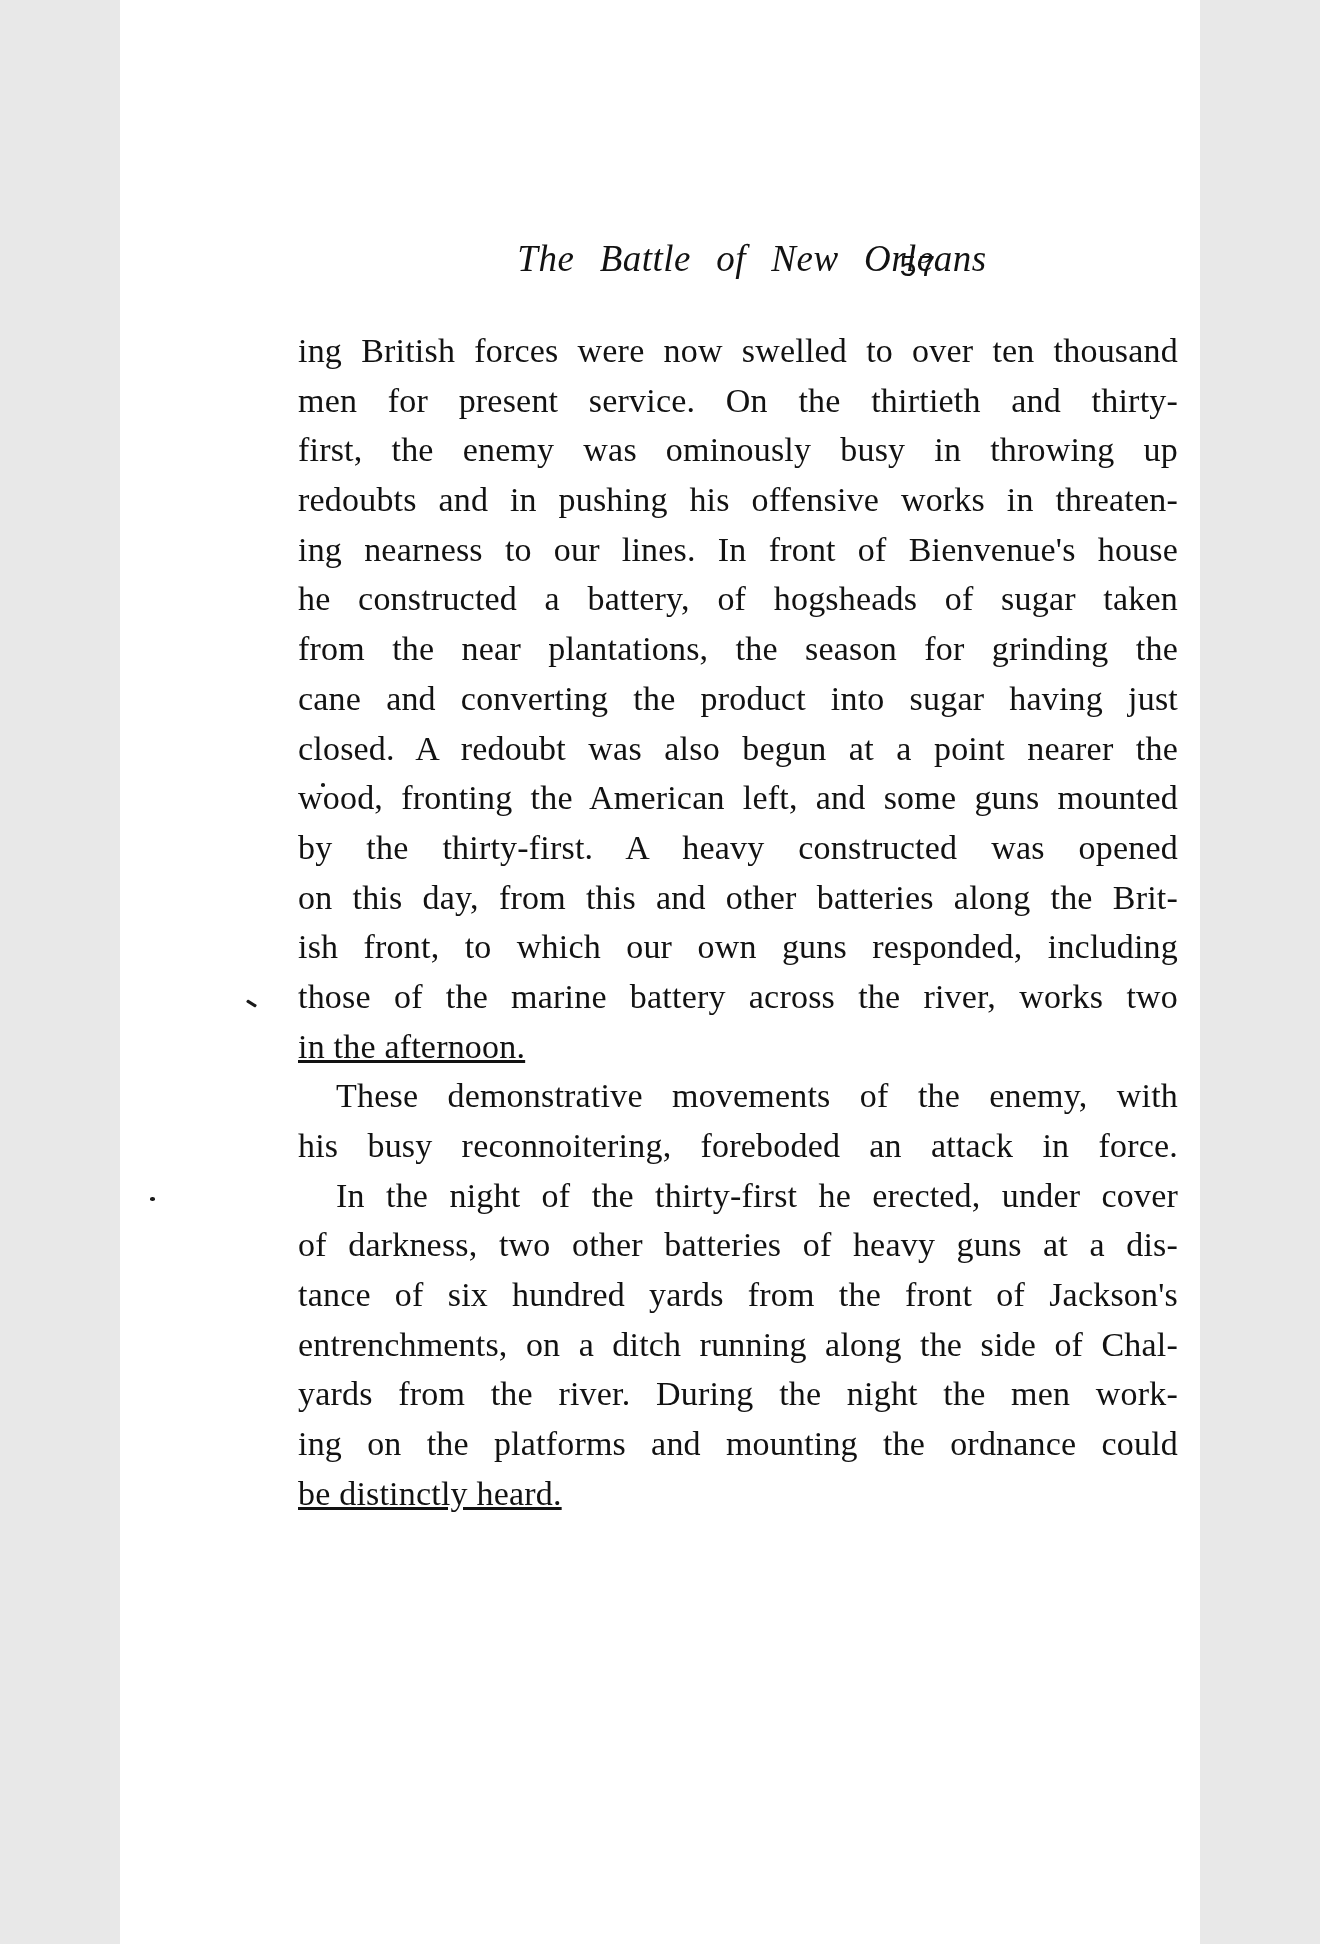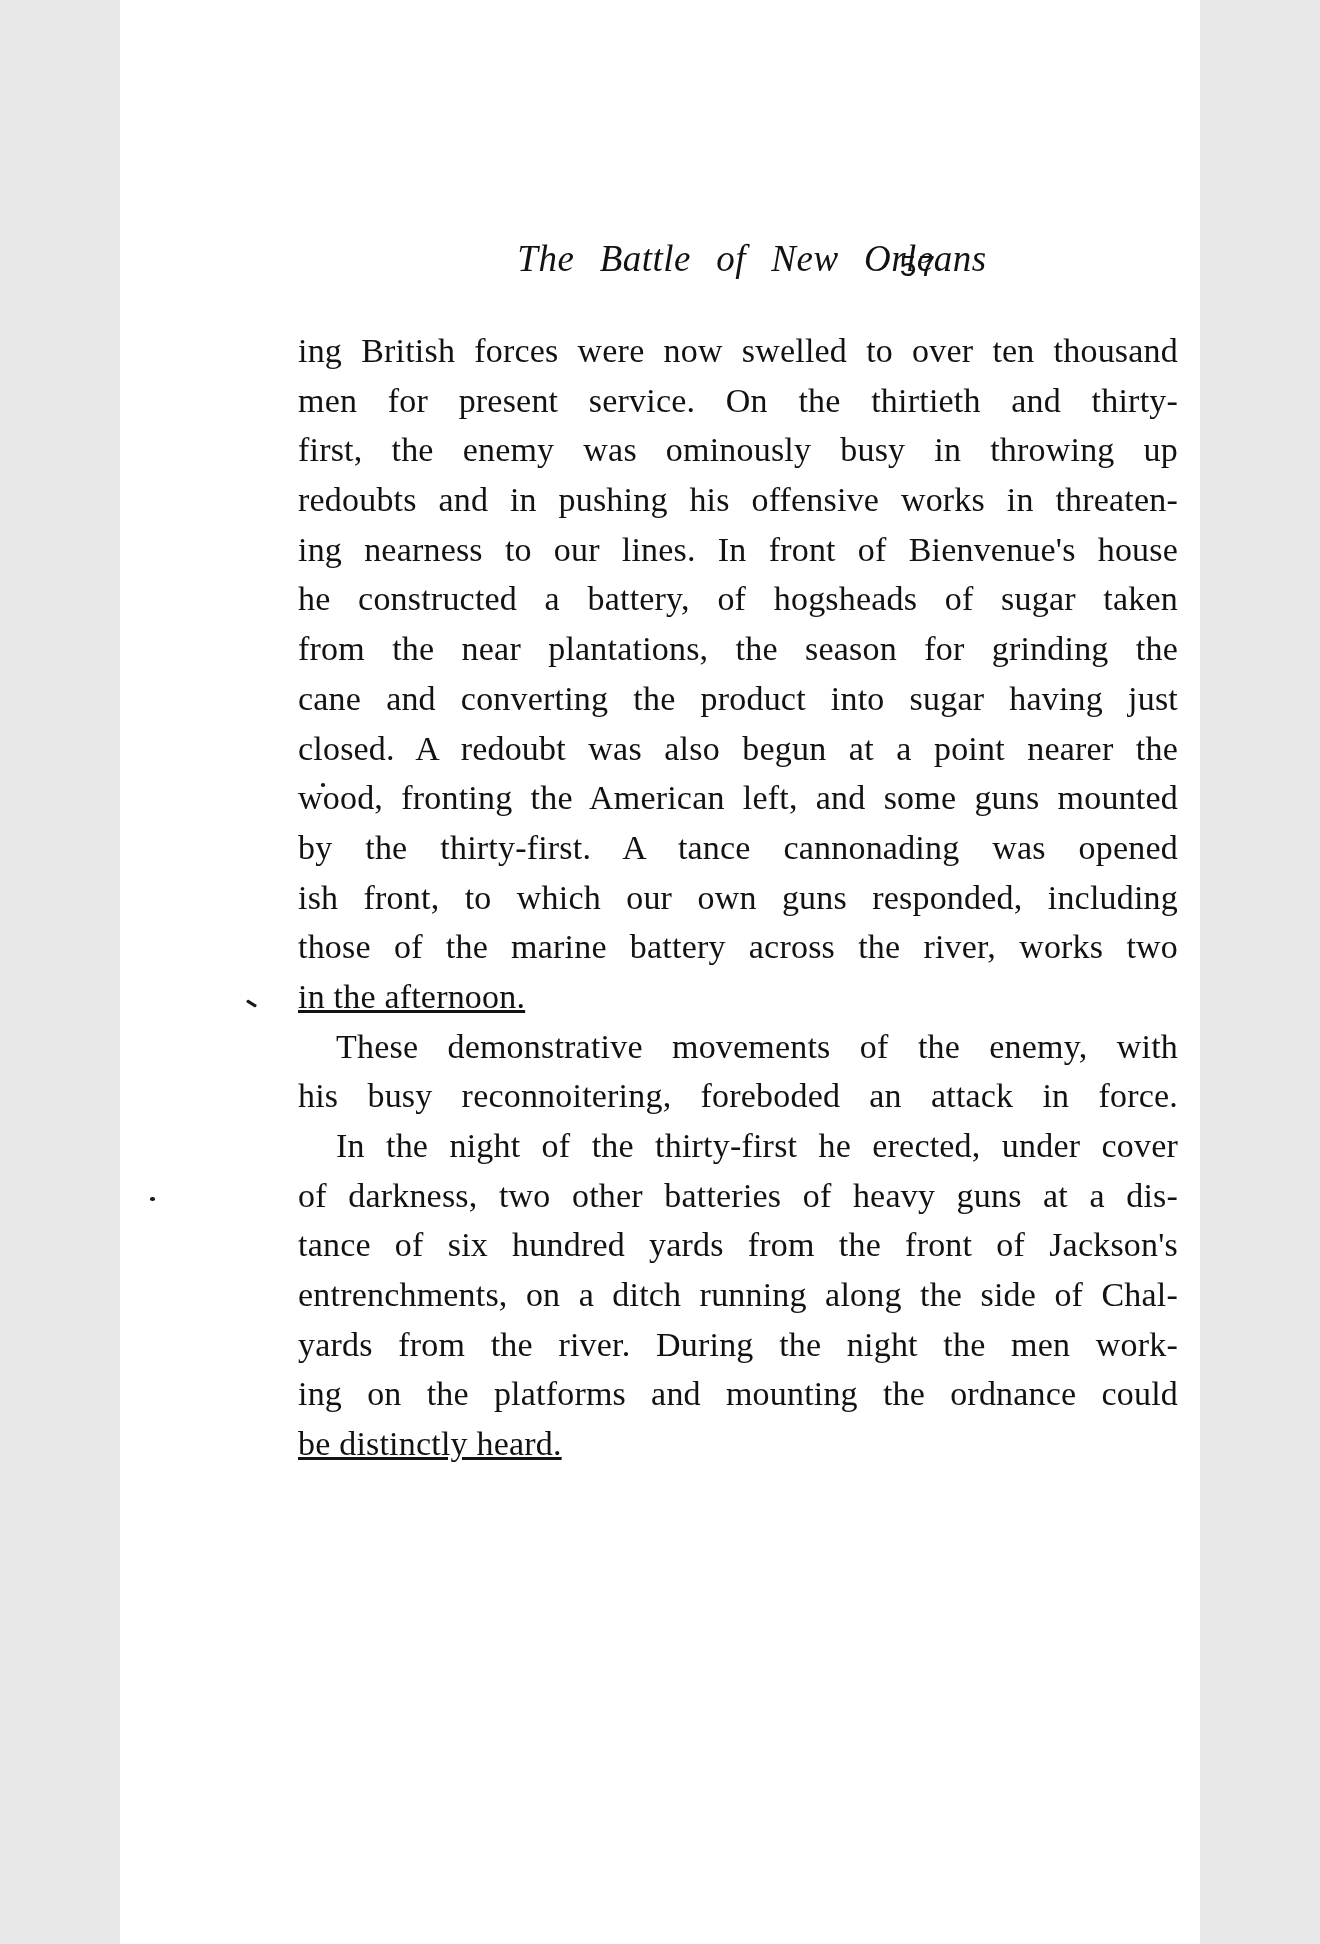--- a/index.html
+++ b/index.html
@@ -77,21 +77,22 @@
       <div class="line">ing British forces were now swelled to over ten thousand</div>
       <div class="line">men for present service.  On the thirtieth and thirty-</div>
       <div class="line">first, the enemy was ominously busy in throwing up</div>
       <div class="line">redoubts and in pushing his offensive works in threaten-</div>
       <div class="line">ing nearness to our lines.  In front of Bienvenue's house</div>
       <div class="line">he constructed a battery, of hogsheads of sugar taken</div>
       <div class="line">from the near plantations, the season for grinding the</div>
       <div class="line">cane and converting the product into sugar having just</div>
       <div class="line">closed.  A redoubt was also begun at a point nearer the</div>
       <div class="line">wood, fronting the American left, and some guns mounted</div>
-      <div class="line">by the thirty-first.  A tance cannonading was opened</div>
+      <div class="line">by the thirty-first.  A heavy constructed was opened</div>
+      <div class="line">on this day, from this and other batteries along the Brit-</div>
       <div class="line">ish front, to which our own guns responded, including</div>
       <div class="line">those of the marine battery across the river, works two</div>
       <div class="line left-last">in the afternoon.</div>
       <div class="line indent">These demonstrative movements of the enemy, with</div>
       <div class="line">his busy reconnoitering, foreboded an attack in force.</div>
       <div class="line indent">In the night of the thirty-first he erected, under cover</div>
       <div class="line">of darkness, two other batteries of heavy guns at a dis-</div>
       <div class="line">tance of six hundred yards from the front of Jackson's</div>
       <div class="line">entrenchments, on a ditch running along the side of Chal-</div>
       <div class="line">yards from the river.  During the night the men work-</div>

